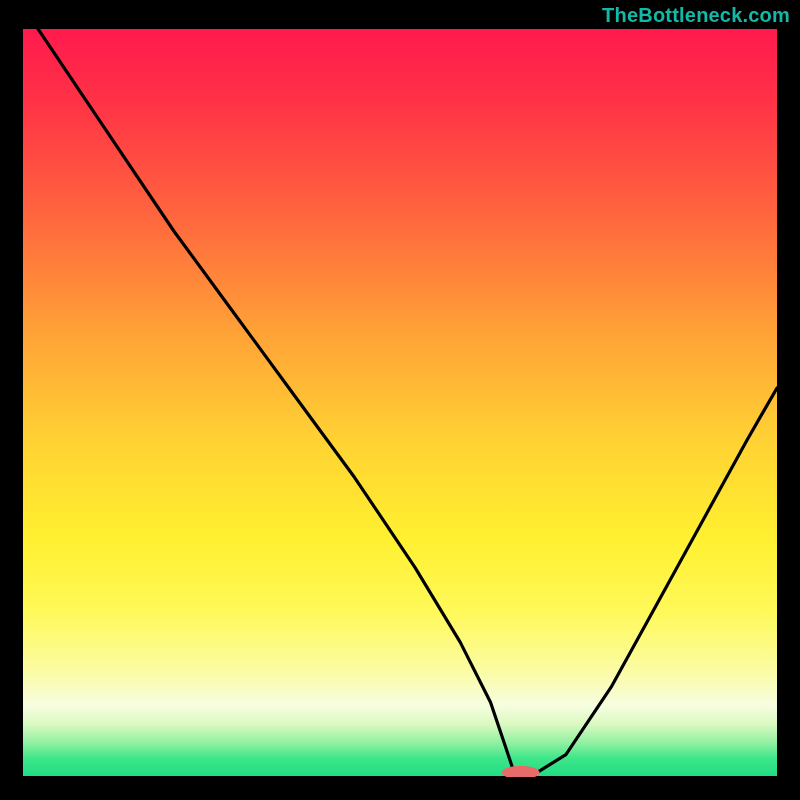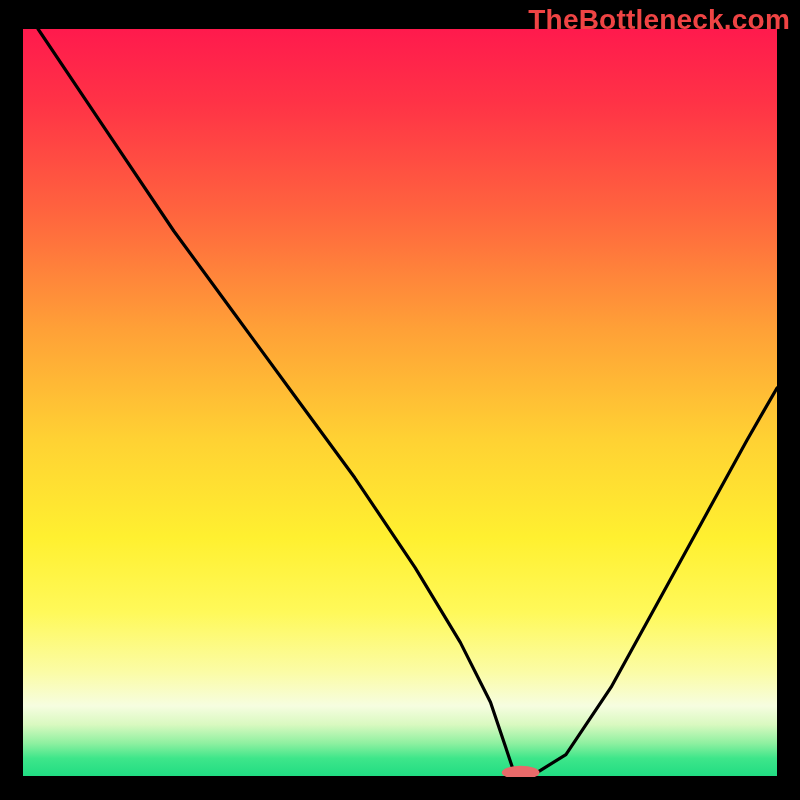--- a/index.html
+++ b/index.html
@@ -8,23 +8,23 @@
     position: relative;
     width: 800px;
     height: 800px;
     background: #000;
   }
   .watermark {
     position: absolute;
     top: 4px;
     right: 10px;
     font-family: Arial, Helvetica, sans-serif;
-    font-size: 28px;
+    font-size: 20px;
     font-weight: 600;
-    color: #ef4444;
+    color: #14b8a6;
     letter-spacing: 0.2px;
     z-index: 5;
   }
   .plot {
     position: absolute;
     left: 23px;
     top: 29px;
     width: 754px;
     height: 748px;
   }

